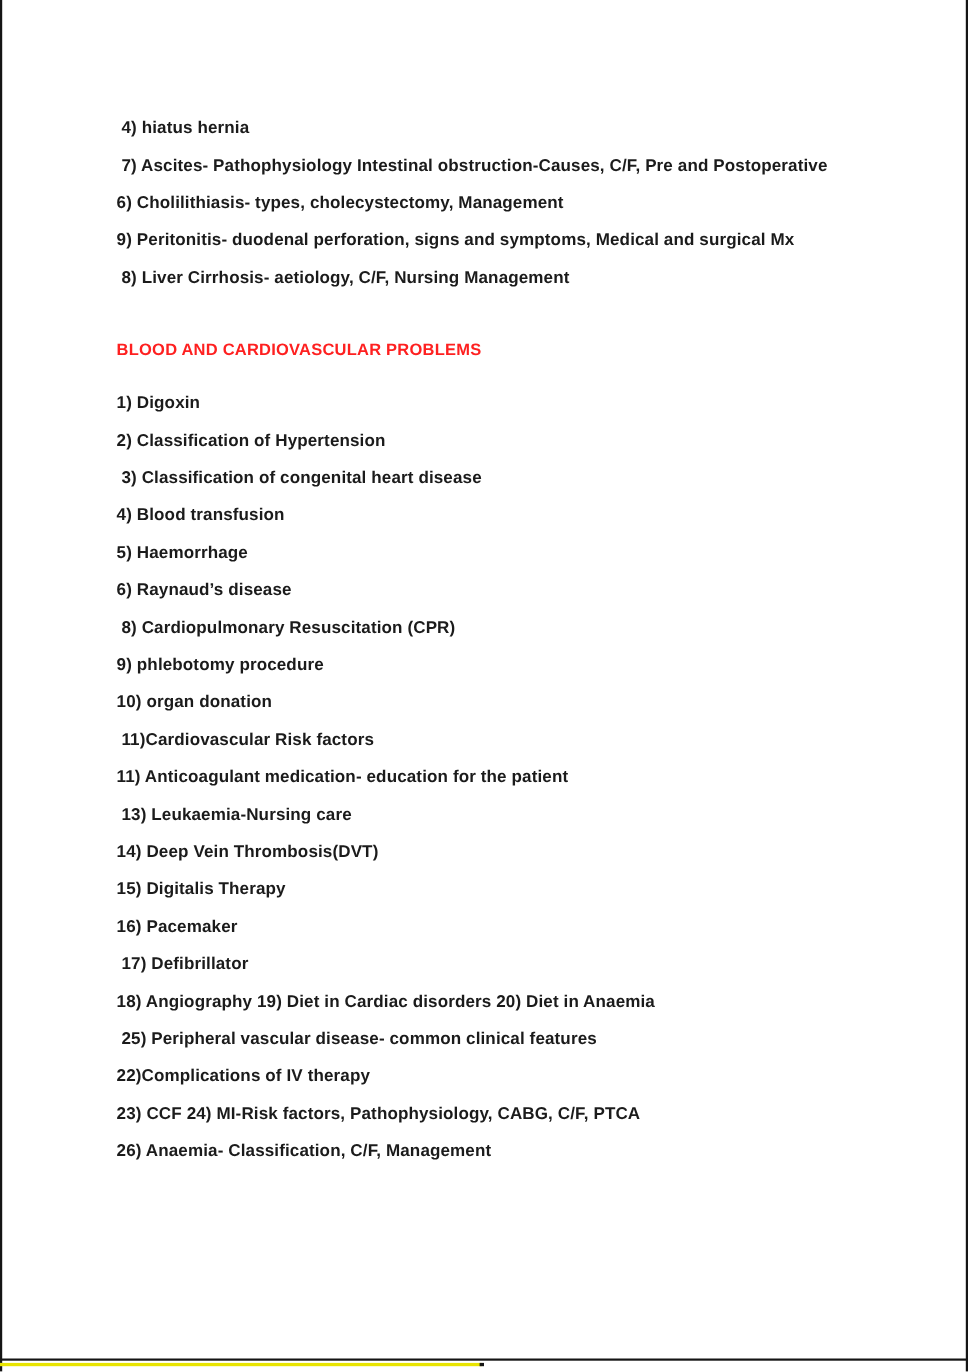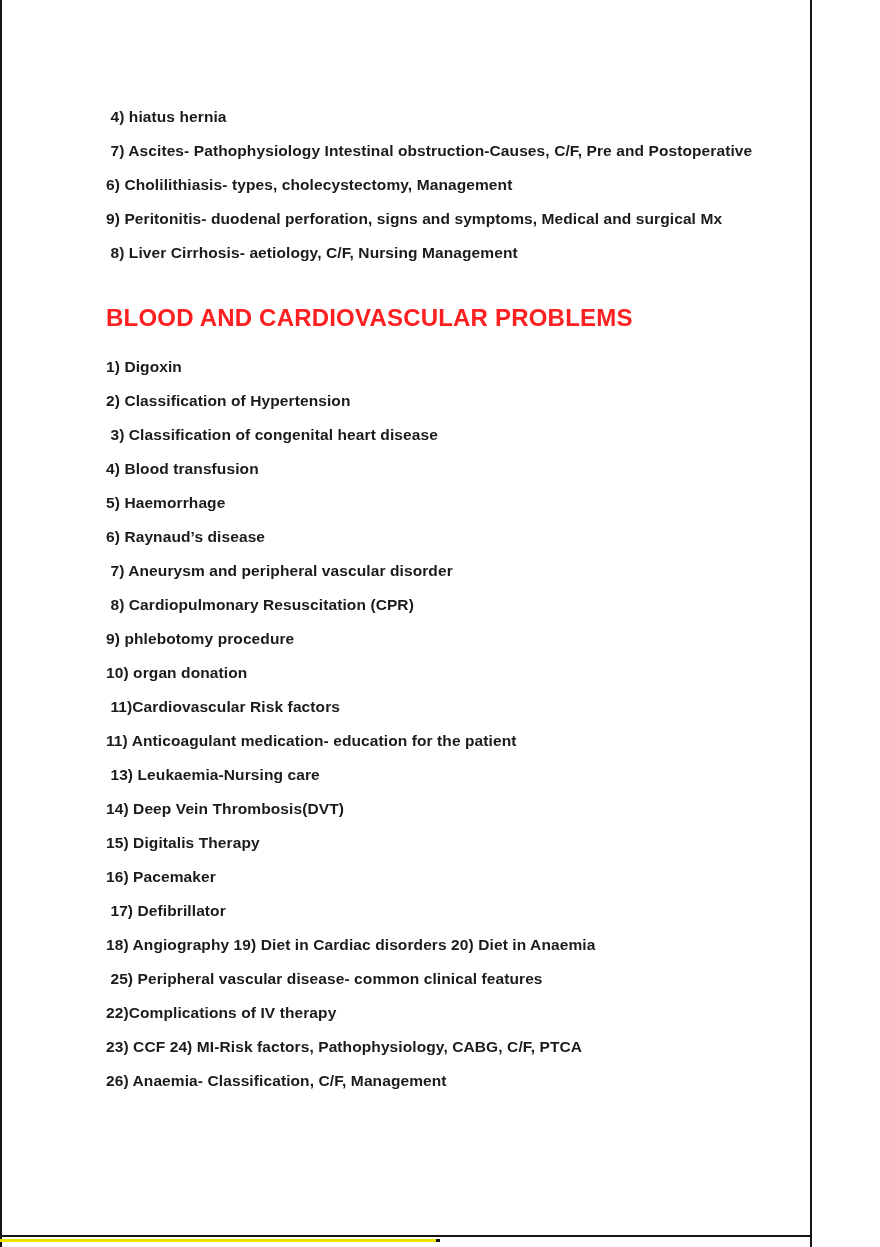--- a/index.html
+++ b/index.html
@@ -2,21 +2,21 @@
 <html><head>
 <meta charset="utf-8">
 <style>
   html, body {
     margin: 0;
     padding: 0;
     background: #ffffff;
   }
   .page {
     position: relative;
-    width: 812px;
+    width: 880px;
     height: 1247px;
     background: #ffffff;
     font-family: "Liberation Sans", sans-serif;
     overflow: hidden;
     box-sizing: border-box;
   }
   .edge {
     position: absolute;
     background: #151515;
   }
@@ -52,21 +52,21 @@
     font-weight: 700;
     color: #1b1b1b;
     white-space: pre-wrap;
     letter-spacing: 0.1px;
   }
   .heading {
     margin-top: 28px;
     height: 40px;
     display: flex;
     align-items: center;
-    font-size: 24px;
+    font-size: 15px;
     font-weight: 700;
     letter-spacing: 0.2px;
     white-space: pre-wrap;
   }
   .items {
     margin-top: 12px;
   }
 </style>
 </head>
 <body>
@@ -91,21 +91,20 @@
 
     <div class="heading" style="color: rgb(254, 32, 32);">BLOOD AND CARDIOVASCULAR PROBLEMS</div>
 
     <div class="items">
       <div class="line">1) Digoxin</div>
       <div class="line">2) Classification of Hypertension</div>
       <div class="line"> 3) Classification of congenital heart disease</div>
       <div class="line">4) Blood transfusion</div>
       <div class="line">5) Haemorrhage</div>
       <div class="line">6) Raynaud’s disease</div>
-      <div class="line"> 7) Aneurysm and peripheral vascular disorder</div>
       <div class="line"> 8) Cardiopulmonary Resuscitation (CPR)</div>
       <div class="line">9) phlebotomy procedure</div>
       <div class="line">10) organ donation</div>
       <div class="line"> 11)Cardiovascular Risk factors</div>
       <div class="line">11) Anticoagulant medication- education for the patient</div>
       <div class="line"> 13) Leukaemia-Nursing care</div>
       <div class="line">14) Deep Vein Thrombosis(DVT)</div>
       <div class="line">15) Digitalis Therapy</div>
       <div class="line">16) Pacemaker</div>
       <div class="line"> 17) Defibrillator</div>

